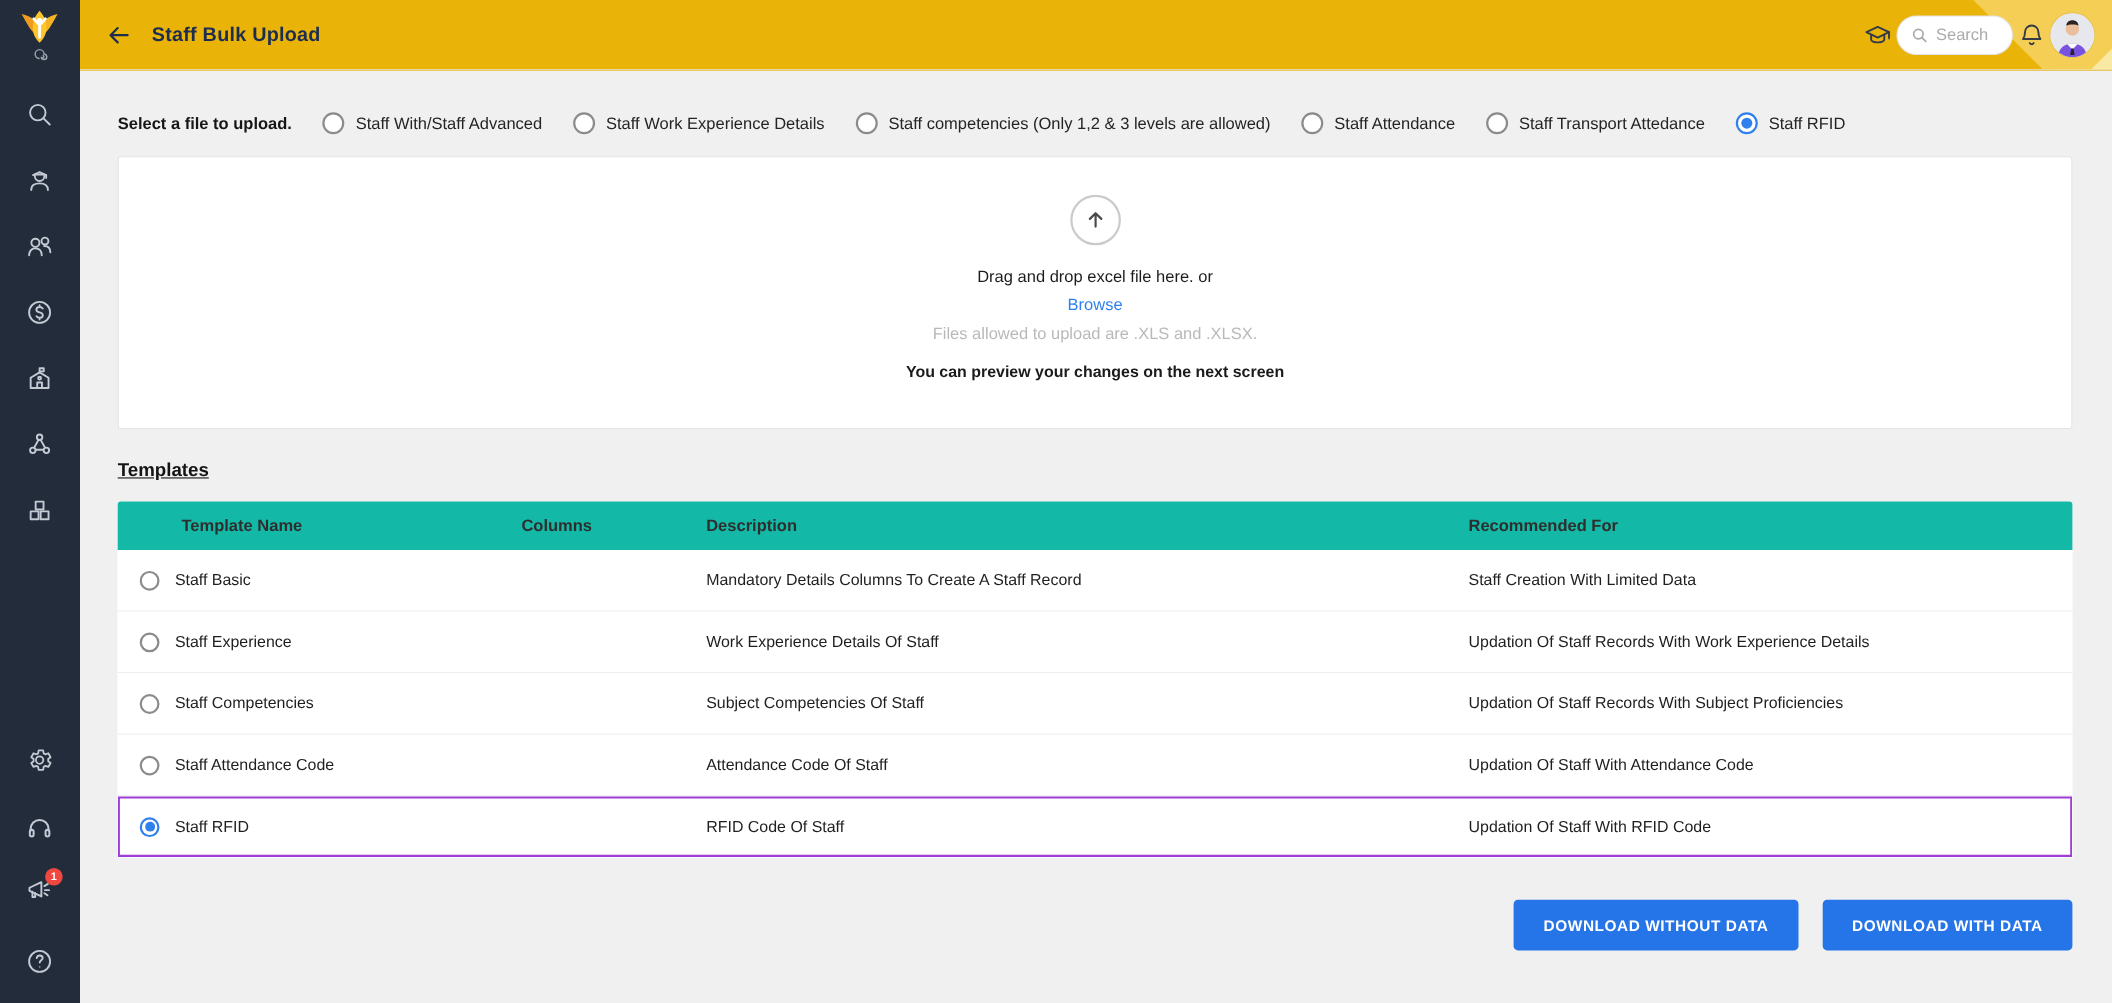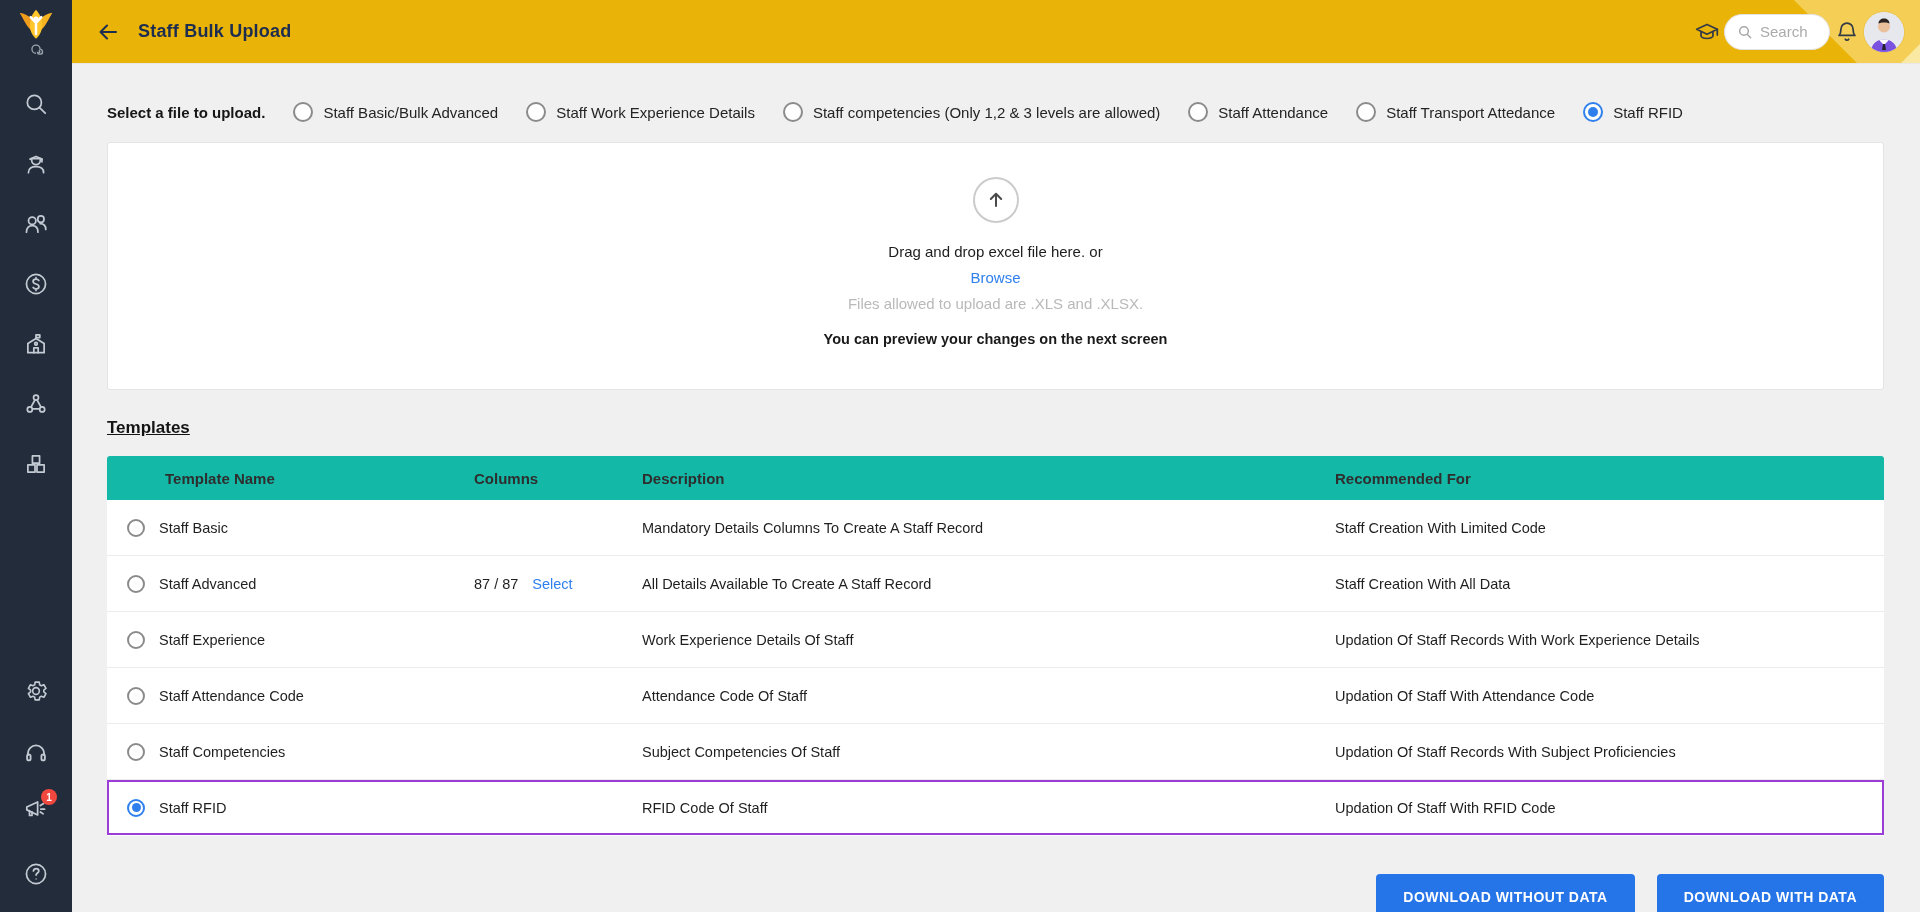--- a/index.html
+++ b/index.html
@@ -236,21 +236,21 @@
   </div>
 </div>
 
 <div class="content">
 
   <div class="select-bar">
     <span class="select-label">Select a file to upload.</span>
 
     <div class="radio-option">
       <span class="radio"></span>
-      <span class="lbl">Staff Basic/Bulk Advanced</span>
+      <span class="lbl">Staff With/Staff Advanced</span>
     </div>
     <div class="radio-option">
       <span class="radio"></span>
       <span class="lbl">Staff Work Experience Details</span>
     </div>
     <div class="radio-option">
       <span class="radio"></span>
       <span class="lbl">Staff competencies (Only 1,2 &amp; 3 levels are allowed)</span>
     </div>
     <div class="radio-option">
@@ -292,73 +292,61 @@
     <div class="t-row t-body">
       <div class="c1">
           <span class="radio"></span>
         <span class="name">Staff Basic</span>
         </div>
       <div class="cols-cell">
           <span></span>
         <span class="select-link"></span>
         </div>
       <div>Mandatory Details Columns To Create A Staff Record</div>
-      <div>Staff Creation With Limited Code</div>
-    </div>
-
-    <div class="t-row t-body">
-      <div class="c1">
-          <span class="radio"></span>
-        <span class="name">Staff Advanced</span>
-        </div>
-      <div class="cols-cell">
-          <span>87 / 87</span>
-        <span class="select-link">Select</span>
-        </div>
-      <div>All Details Available To Create A Staff Record</div>
-      <div>Staff Creation With All Data</div>
-    </div>
+      <div>Staff Creation With Limited Data</div>
+    </div>
+
 
     <div class="t-row t-body">
       <div class="c1">
           <span class="radio"></span>
         <span class="name">Staff Experience</span>
         </div>
       <div class="cols-cell">
           <span></span>
         <span class="select-link"></span>
         </div>
       <div>Work Experience Details Of Staff</div>
       <div>Updation Of Staff Records With Work Experience Details</div>
     </div>
 
     <div class="t-row t-body">
       <div class="c1">
           <span class="radio"></span>
+        <span class="name">Staff Competencies</span>
+        </div>
+      <div class="cols-cell">
+          <span></span>
+        <span class="select-link"></span>
+        </div>
+      <div>Subject Competencies Of Staff</div>
+      <div>Updation Of Staff Records With Subject Proficiencies</div>
+    </div>
+
+    <div class="t-row t-body">
+      <div class="c1">
+          <span class="radio"></span>
         <span class="name">Staff Attendance Code</span>
         </div>
       <div class="cols-cell">
           <span></span>
         <span class="select-link"></span>
         </div>
       <div>Attendance Code Of Staff</div>
       <div>Updation Of Staff With Attendance Code</div>
-    </div>
-
-    <div class="t-row t-body">
-      <div class="c1">
-          <span class="radio"></span>
-        <span class="name">Staff Competencies</span>
-        </div>
-      <div class="cols-cell">
-          <span></span>
-        <span class="select-link"></span>
-        </div>
-      <div>Subject Competencies Of Staff</div>
-      <div>Updation Of Staff Records With Subject Proficiencies</div>
     </div>
 
     <div class="t-row t-body selected">
       <div class="c1">
           <span class="radio sel"></span>
         <span class="name">Staff RFID</span>
         </div>
       <div class="cols-cell">
           <span></span>
         <span class="select-link"></span>

